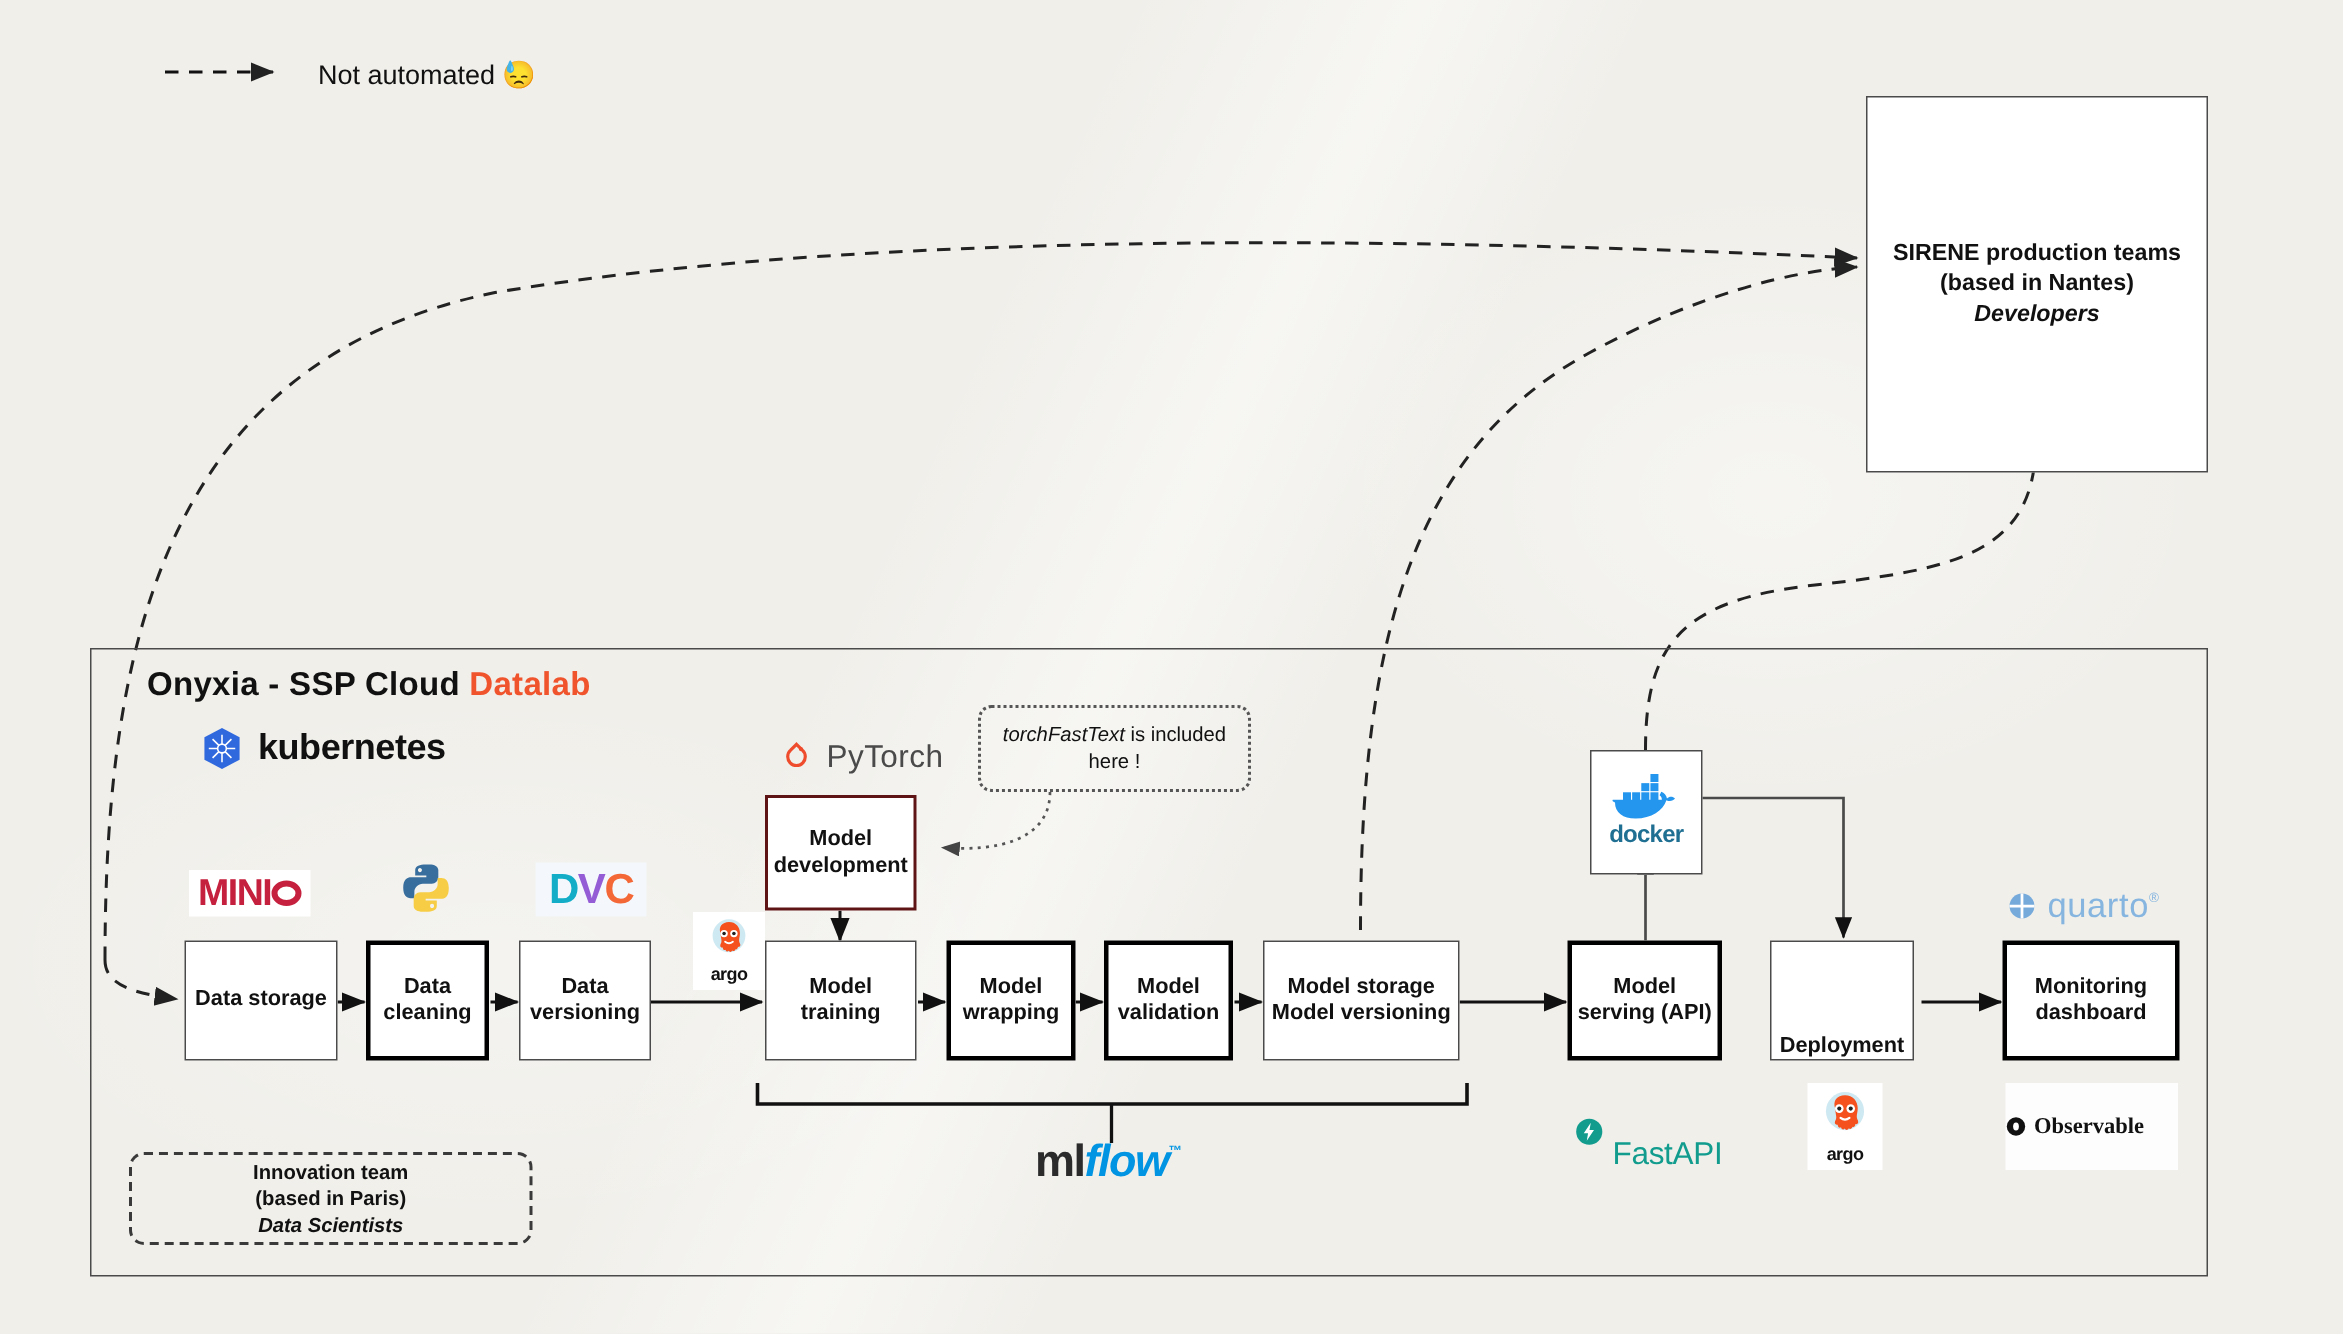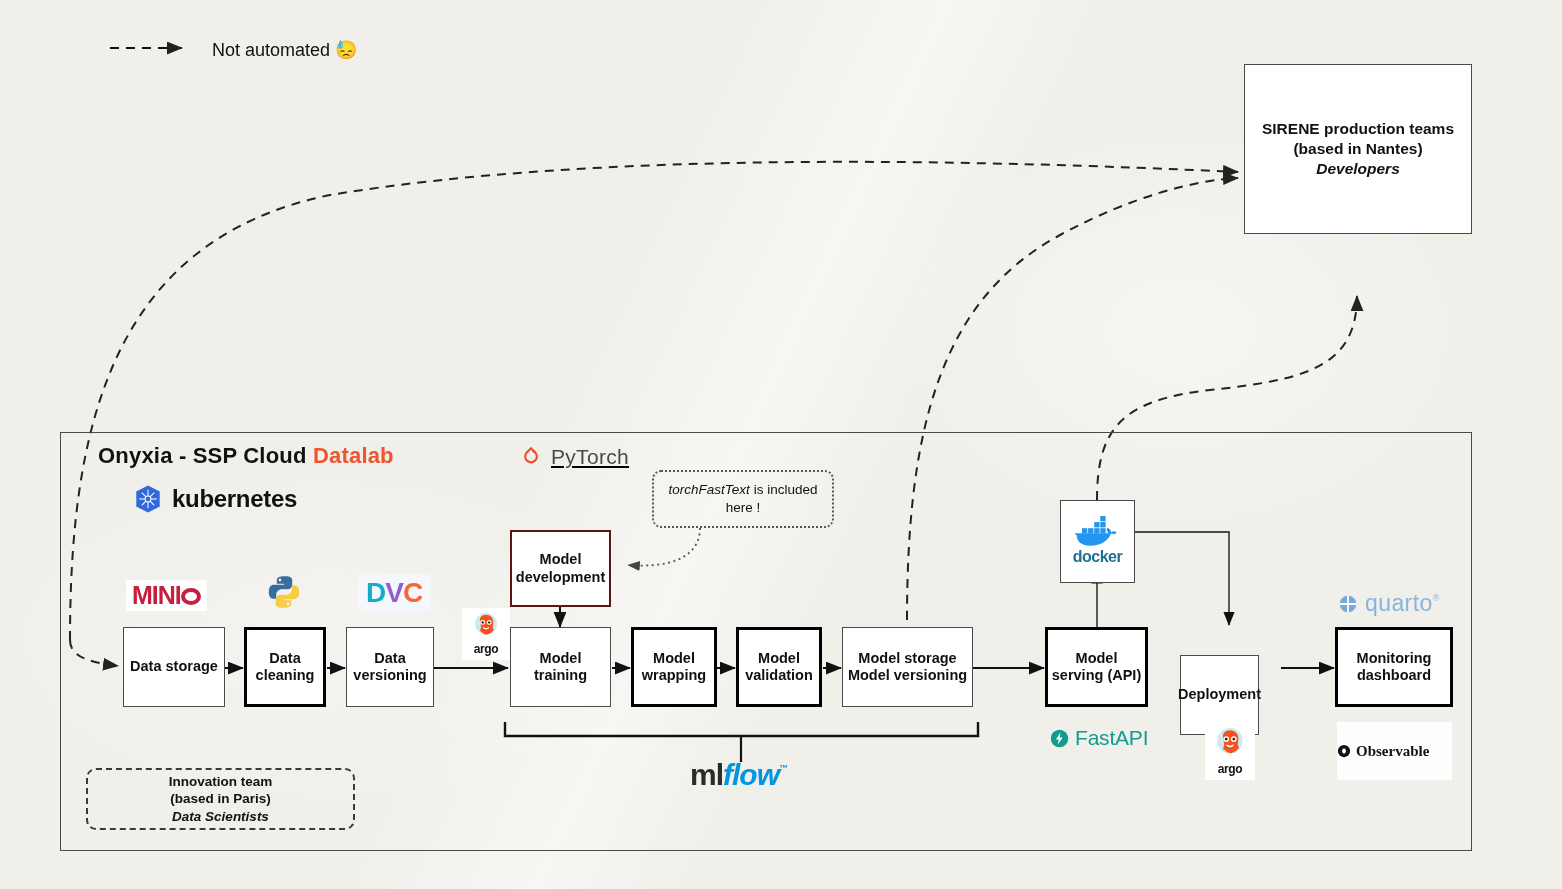--- a/index.html
+++ b/index.html
@@ -42,21 +42,21 @@
     font-weight:bold;font-size:25px;color:#c5203e;letter-spacing:-1px;line-height:1;}
   .minio .o{display:inline-block;width:20px;height:17px;border:4px solid #c5203e;border-radius:50%;
     vertical-align:-1px;box-sizing:border-box;}
   .dvc{background:#f4f8fc;padding:4px 9px;font-weight:bold;font-size:28px;line-height:1;letter-spacing:-1px;}
   .dvc .d{color:#13adc7;} .dvc .v{color:#945dd6;} .dvc .c{color:#f46737;}
   .pytorch-lbl{font-size:21px;color:#4a4a4a;margin-left:7px;letter-spacing:.3px;}
   .k8s-lbl{font-size:24px;font-weight:bold;color:#111;margin-left:9px;letter-spacing:-.3px;}
   .mlflow{font-size:30px;font-weight:bold;line-height:1;letter-spacing:-1px;}
   .mlflow .ml{color:#2b2b2b;} .mlflow .flow{color:#0194e2;font-style:italic;}
   .mlflow .tm{font-size:9px;color:#0194e2;vertical-align:14px;}
-  .fastapi-lbl{font-size:21px;color:#119c8e;margin-left:6px;letter-spacing:-.2px;}
+  .fastapi-lbl{font-size:21px;color:#119c8e;margin-left:6px;letter-spacing:-.2px;margin-top:32px;}
   .quarto-lbl{font-size:23px;color:#86b5e0;margin-left:7px;letter-spacing:.4px;}
   .quarto-lbl .reg{font-size:9px;vertical-align:10px;}
   .argo{background:#fff;width:48px;height:52px;display:flex;flex-direction:column;
     align-items:center;justify-content:center;}
   .argo-lbl{font-size:12px;font-weight:bold;color:#111;letter-spacing:-.4px;margin-top:-1px;}
   .obs{background:#fdfdfd;border:0;display:flex;align-items:center;}
   .obs-lbl{font-family:"Liberation Serif",serif;font-weight:bold;font-size:15px;color:#111;margin-left:5px;}
   .docker-lbl{font-size:16px;color:#1f6f92;font-weight:600;letter-spacing:-.5px;}
 </style>
 </head>
@@ -106,21 +106,21 @@
 
   <path d="M505,722 L505,736 L978,736 L978,722" fill="none" stroke="#111" stroke-width="2.4"></path>
   <line x1="741" y1="736" x2="741" y2="762" stroke="#111" stroke-width="2.2"></line>
 </svg>
 
 <div class="legend-text" style="left:212px;top:39px;">
   <span>Not automated</span>
   <span>😓</span>
 </div>
 
-<div class="plain-box" style="left:1244px;top:64px;width:228px;height:170px;">
+<div class="plain-box" style="left:1244px;top:64px;width:228px;height:251px;">
   <div>
     <div>SIRENE production teams</div>
     <div>(based in Nantes)</div>
     <div class="italic">Developers</div>
   </div>
 </div>
 
 <div class="frame" style="left:60px;top:432px;width:1412px;height:419px;"></div>
 
 <div class="title" style="left:98px;top:443px;">
@@ -153,21 +153,21 @@
   <svg width="36" height="36" viewBox="0 0 32 32">
     <path d="M15.9 2c-3.6 0-6.3.9-6.3 3.4v3.2h6.6v1H7.4C4.6 9.6 2.5 11 2.5 15.9c0 4.4 1.9 6.1 4.4 6.1h2.2v-3.6c0-2.7 2.3-4.9 5-4.9h5.3c2.2 0 3.9-1.8 3.9-4V5.4C23.3 3.2 21 2 18 2h-2.1zm-3.5 2.1c.7 0 1.2.6 1.2 1.3s-.5 1.2-1.2 1.2c-.7 0-1.2-.5-1.2-1.2s.5-1.3 1.2-1.3z" fill="#386e9e"></path>
     <path d="M16.1 30c3.6 0 6.3-.9 6.3-3.4v-3.2h-6.6v-1h8.8c2.8 0 4.9-1.4 4.9-6.3 0-4.4-1.9-6.1-4.4-6.1h-2.2v3.6c0 2.7-2.3 4.9-5 4.9h-5.3c-2.2 0-3.9 1.8-3.9 4v4.1c0 2.2 2.3 3.4 5.3 3.4h2.1zm3.5-2.1c-.7 0-1.2-.6-1.2-1.3s.5-1.2 1.2-1.2c.7 0 1.2.5 1.2 1.2s-.5 1.3-1.2 1.3z" fill="#f7cd45"></path>
   </svg>
 </div>
 
 <div class="logo" style="left:357px;top:575px;justify-content:flex-end;">
   <span class="dvc"><span class="d">D</span><span class="v">V</span><span class="c">C</span></span>
 </div>
 
-<div class="logo" style="left:518px;top:444px;text-decoration:underline;">
+<div class="logo" style="left:518px;top:492px;">
   <svg width="26" height="26" viewBox="0 0 32 32">
     <path d="M16 5.2 L20.8 10 A7.2 7.2 0 1 1 11.2 10 Z" fill="none" stroke="#ee4c2c" stroke-width="2.6"></path>
     <circle cx="19.6" cy="9.1" r="1.7" fill="#ee4c2c"></circle>
   </svg>
   <span class="pytorch-lbl">PyTorch</span>
 </div>
 
 <div class="argo" style="position:absolute;left:462px;top:608px;">
   <svg width="30" height="31" viewBox="0 0 32 34">
     <ellipse cx="16" cy="13" rx="12" ry="12" fill="#cfe9f2"></ellipse>
@@ -240,21 +240,21 @@
   </div>
 </div>
 
 <div class="node thick" style="left:1045px;top:627px;width:103px;height:80px;">
   <div>
     <div>Model</div>
     <div>serving (API)</div>
   </div>
 </div>
 
-<div class="node" style="left:1180px;top:655px;width:79px;height:80px;">
+<div class="node" style="left:1180px;top:627px;width:96px;height:80px;align-items:flex-end;">
   <div>Deployment</div>
 </div>
 
 <div class="node thick" style="left:1335px;top:627px;width:118px;height:80px;">
   <div>
     <div>Monitoring</div>
     <div>dashboard</div>
   </div>
 </div>
 

